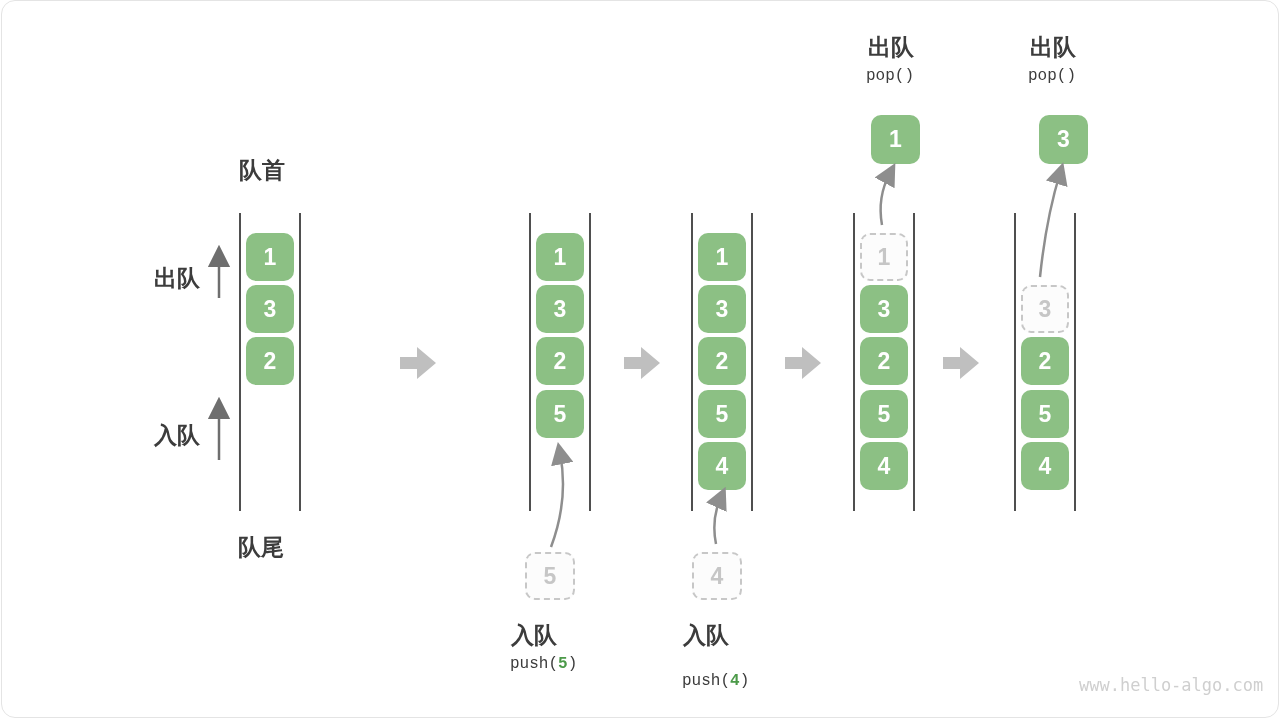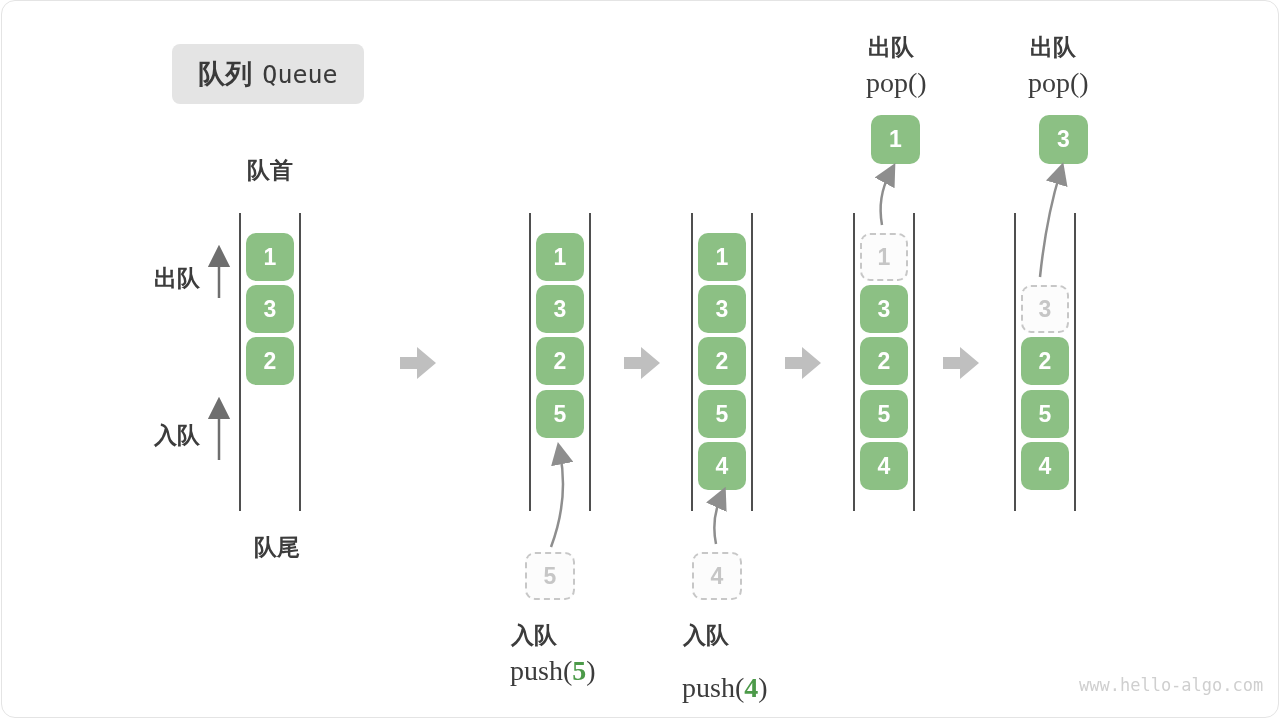--- a/index.html
+++ b/index.html
@@ -14,41 +14,41 @@
 
   .title-box {
     position:absolute; left:170px; top:43px; width:192px; height:60px;
     background:#e4e4e4; border-radius:8px;
     display:flex; align-items:center; justify-content:center; gap:10px; z-index:2;
   }
   .title-zh { font-size:27px; font-weight:bold; color:#3a3a3a; }
   .title-en { font-family:"DejaVu Sans Mono","Liberation Mono",monospace; font-size:25px; color:#3a3a3a; }
 
   .cjk-label { position:absolute; font-size:23px; font-weight:bold; color:var(--label-dark,#3c3c3c); z-index:2; white-space:nowrap; }
-  .center62 { width:62px; text-align:center; }
+  .center62 { width:62px; }
 
   .vline { position:absolute; top:212px; width:2px; height:298px; background:#4f4f4f; z-index:1; }
 
   .box {
     position:absolute; width:48px; height:48px; border-radius:10px;
     display:flex; align-items:center; justify-content:center;
     font-size:23px; font-weight:bold; z-index:3;
   }
   .box.solid { background:var(--box-green,#8CC084); color:#fff; }
   .box.ghost {
     background:#fcfcfc; border:2px dashed #c7c7c7; color:var(--ghost-gray,#c6c6c6);
     font-weight:bold;
   }
   .box.popped { background:var(--box-green,#8CC084); color:#fff; width:49px; height:49px; }
 
   .op-label { position:absolute; z-index:2; white-space:nowrap; }
   .op-name { font-size:23px; font-weight:bold; color:var(--label-dark,#3c3c3c); }
   .op-code {
-    font-family:Liberation Serif, serif;
-    font-size:28px; color:var(--label-dark,#3c3c3c);
+    font-family:Liberation Mono, monospace;
+    font-size:16px; color:var(--label-dark,#3c3c3c);
   }
   .op-code .arg { color:var(--code-green,#4C9A49); font-weight:bold; }
 
   .block-arrow { position:absolute; z-index:2; }
   .block-arrow svg path { fill:var(--arrow-gray,#BFBFBF); }
 
   .watermark {
     position:absolute; left:1077px; top:674px;
     font-family:"DejaVu Sans Mono","Liberation Mono",monospace;
     font-size:17px; color:#cfcfcf; z-index:2;
@@ -71,27 +71,23 @@
 
     <line x1="217" y1="297" x2="217" y2="255" stroke="#6e6e6e" stroke-width="2.5" marker-end="url(#ahDark)"></line>
     <line x1="217" y1="459" x2="217" y2="407" stroke="#6e6e6e" stroke-width="2.5" marker-end="url(#ahDark)"></line>
 
     <path d="M549,546 Q567,498 558,452" fill="none" stroke="#8E8E8E" stroke-width="2.5" marker-end="url(#ahCurve)"></path>
     <path d="M714,543 Q709,518 719,496" fill="none" stroke="#8E8E8E" stroke-width="2.5" marker-end="url(#ahCurve)"></path>
     <path d="M880,224 Q875,196 888,172" fill="none" stroke="#8E8E8E" stroke-width="2.5" marker-end="url(#ahCurve)"></path>
     <path d="M1038,276 Q1044,218 1058,172" fill="none" stroke="#8E8E8E" stroke-width="2.5" marker-end="url(#ahCurve)"></path>
   </svg>
 
-  <div class="title-box">
-    <span class="title-zh">队列</span>
-    <span class="title-en">Queue</span>
-  </div>
 
   <div class="cjk-label center62" style="left:237px; top:154px;">队首</div>
-  <div class="cjk-label center62" style="left:244px; top:531px;">队尾</div>
+  <div class="cjk-label center62" style="left:236px; top:531px;">队尾</div>
   <div class="cjk-label" style="left:152px; top:262px;">出队</div>
   <div class="cjk-label" style="left:152px; top:419px;">入队</div>
 
   <div class="state">
     <div class="vline" style="left:237px;"></div>
     <div class="vline" style="left:297px;"></div>
     <div class="box solid" style="left:244px; top:232px;">
         <span>1</span>
       </div>
     <div class="box solid" style="left:244px; top:284px;">

